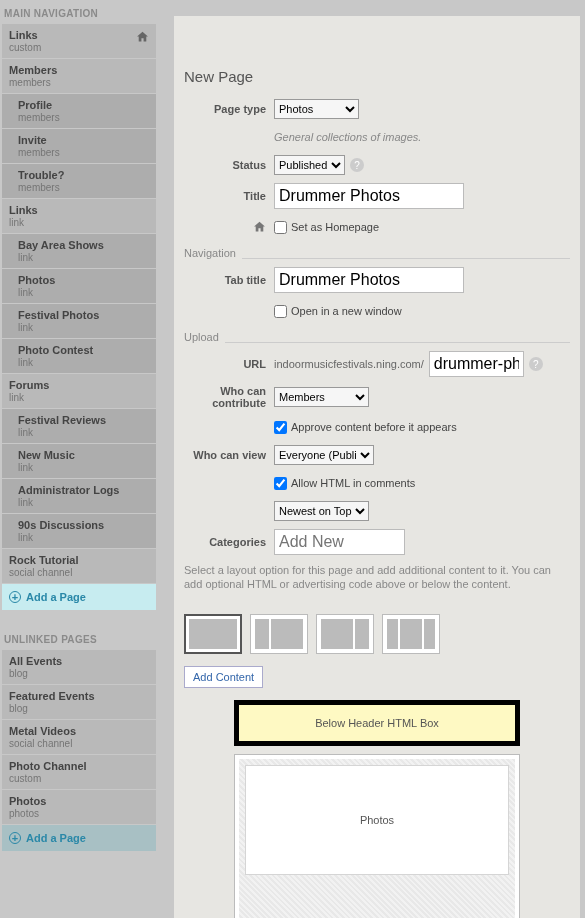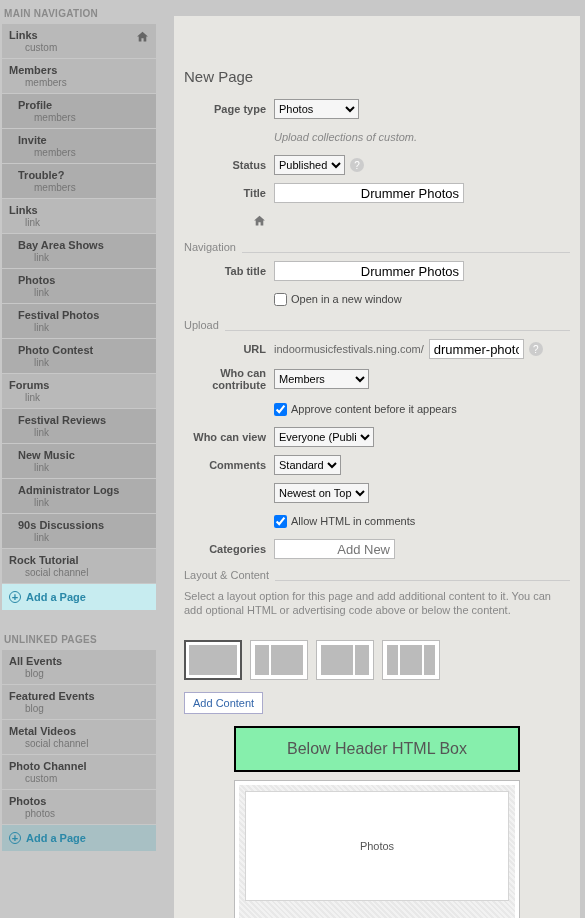--- a/index.html
+++ b/index.html
@@ -3,46 +3,46 @@
 <meta charset="utf-8">
 <style>
 * { box-sizing: border-box; margin: 0; padding: 0; }
 body { font-family: "Helvetica Neue", Arial, sans-serif; font-size: 11px; color: #444; background: #c8c8c8; width: 585px; }
 .wrap { display: flex; }
 .sidebar { width: 158px; flex-shrink: 0; padding: 4px 2px; }
 .sec-head { font-size: 10px; font-weight: bold; color: #8a8a8a; padding: 4px 2px 4px 2px; letter-spacing: .3px; }
 .nav-item { background: #b9b9b9; padding: 5px 7px; margin: 1px 0; position: relative; cursor: pointer; }
 .nav-item.sub { background: #adadad; padding-left: 16px; }
 .nav-item .ttl { font-size: 11px; font-weight: bold; color: #444; }
-.nav-item .sub-l { font-size: 10px; color: #757575; display: block; margin-top: 1px; margin-left: 16px; }
+.nav-item .sub-l { font-size: 10px; color: #757575; display: block; margin-top: 1px; }
 .nav-item .hicon { position: absolute; right: 7px; top: 6px; }
 .add-page { background: #c7ecf0; padding: 7px; margin: 1px 0; cursor: pointer; display: flex; align-items: center; gap: 5px; }
 .add-page span { color: #2a88a8; font-weight: bold; font-size: 11px; }
 .plus-c { width: 12px; height: 12px; border: 1.5px solid #2a88a8; border-radius: 50%; display: flex; align-items: center; justify-content: center; color: #2a88a8; font-size: 9px; font-weight: bold; line-height: 1; }
 .add-page.grey { background: #a8c0c4; }
 .main { flex: 1; background: #e7e6e2; margin: 16px 5px 5px 16px; padding: 12px 10px; }
 h2 { font-size: 15px; font-weight: normal; color: #555; margin-bottom: 14px; margin-top: 40px; }
 .row { display: flex; align-items: center; margin-bottom: 8px; min-height: 20px; }
 .lbl { width: 90px; text-align: right; padding-right: 8px; font-size: 11px; color: #555; font-weight: bold; }
 .ctl { flex: 1; display: flex; align-items: center; gap: 5px; flex-wrap: wrap; }
 select { font-size: 11px; height: 20px; border: 1px solid #999; background: #f6f6f6; }
-input[type=text] { font-size: 13px; height: 20px; border: 1px solid #bbb; padding: 0 4px; background: #fff; text-align: right; }
+input[type=text] { font-size: 16px; height: 20px; border: 1px solid #bbb; padding: 12px 4px; background: #fff; }
 .desc { font-size: 11px; color: #888; font-style: italic; }
 .help { width: 14px; height: 14px; border-radius: 50%; background: #ccc; color: #fff; font-size: 10px; display: flex; align-items: center; justify-content: center; }
 .divider { display: flex; align-items: flex-end; margin: 10px 0 8px; }
 .divider .dl { font-size: 11px; color: #888; padding-right: 6px; }
 .divider .ln { flex: 1; border-top: 1px solid #ccc; }
 .cb-row { display: flex; align-items: center; gap: 4px; font-size: 11px; color: #444; }
 .layout-desc { font-size: 11px; color: #888; margin-bottom: 22px; line-height: 1.3; }
 .layouts { display: flex; gap: 8px; margin-bottom: 12px; }
 .lay-opt { width: 58px; height: 40px; border: 1px solid #bbb; background: #fff; display: flex; align-items: center; justify-content: center; gap: 2px; padding: 4px; cursor: pointer; }
 .lay-opt.sel { border: 2px solid #555; padding: 3px; }
 .lay-opt .col { background: #bbb; height: 100%; }
 .add-content { display: inline-block; border: 1px solid #aac; padding: 4px 8px; font-size: 11px; color: #3366aa; background: #fff; cursor: pointer; margin-bottom: 12px; }
-.box { border: 2px solid #000000; background: #86efac; text-align: center; padding: 12px; margin-bottom: 8px; font-size: 16px; color: #555; }
+.box { border: 5px solid #000000; background: #fef9c3; text-align: center; padding: 12px; margin-bottom: 8px; font-size: 11px; color: #555; }
 .preview { border: 1px solid #bbb; background: #fff; padding: 4px; margin-bottom: 8px; }
 .preview-in { background: repeating-linear-gradient(45deg,#e8e8e8,#e8e8e8 2px,#f2f2f2 2px,#f2f2f2 4px); padding: 6px; }
 .photos-box { background: #fff; border: 1px solid #d5d5d5; height: 110px; display: flex; align-items: center; justify-content: center; font-size: 11px; color: #555; margin-bottom: 75px; }
 .hicon svg { width: 13px; height: 13px; }
 .url-text { font-size: 11px; color: #666; }
 </style>
 </head>
 <body>
 
 <div class="wrap">
@@ -91,40 +91,44 @@
 
     <div class="row">
       <div class="lbl">Page type</div>
       <div class="ctl">
           <select style="width:85px"><option>Photos</option></select>
         </div>
     </div>
     <div class="row">
       <div class="lbl"></div>
       <div class="ctl">
-          <span class="desc">Upload collections of custom.</span>
+          <span class="desc">General collections of images.</span>
         </div>
     </div>
     <div class="row">
       <div class="lbl">Status</div>
       <div class="ctl">
         <select><option>Published</option></select>
         <span class="help">?</span>
       </div>
     </div>
     <div class="row">
       <div class="lbl">Title</div>
       <div class="ctl">
           <input type="text" style="width: 190px;" value="Drummer Photos">
         </div>
     </div>
     <div class="row">
       <div class="lbl"><span class="hicon"><svg viewBox="0 0 24 24" fill="#777">
               <path d="M12 3l10 9h-3v9h-5v-6h-4v6H5v-9H2z"></path>
             </svg></span></div>
+      <div class="ctl cb-row">
+          <input type="checkbox" style="">
+          <span>Set as Homepage</span>
+        </div>
     </div>
 
     <div class="divider">
         <span class="dl">Navigation</span>
         <span class="ln"></span>
       </div>
 
     <div class="row">
       <div class="lbl">Tab title</div>
       <div class="ctl">
@@ -165,49 +169,39 @@
           <span>Approve content before it appears</span>
         </div>
     </div>
     <div class="row">
       <div class="lbl">Who can view</div>
       <div class="ctl">
           <select style="width:100px"><option>Everyone (Public)</option></select>
         </div>
     </div>
     <div class="row">
-      <div class="lbl">Comments</div>
-      <div class="ctl">
-          <select><option>Standard</option></select>
-        </div>
-    </div>
-    <div class="row">
-      <div class="lbl"></div>
-      <div class="ctl">
-          <select><option>Newest on Top</option></select>
-        </div>
-    </div>
-    <div class="row">
       <div class="lbl"></div>
       <div class="ctl cb-row">
           <input type="checkbox" checked="" style="">
           <span>Allow HTML in comments</span>
         </div>
     </div>
     <div class="row">
+      <div class="lbl"></div>
+      <div class="ctl">
+          <select><option>Newest on Top</option></select>
+        </div>
+    </div>
+    <div class="row">
       <div class="lbl">Categories</div>
       <div class="ctl">
-          <input type="text" style="width: 121px;" placeholder="Add New">
-        </div>
-    </div>
-
-    <div class="divider">
-        <span class="dl">Layout &amp; Content</span>
-        <span class="ln"></span>
-      </div>
+          <input type="text" style="width: 131px;" placeholder="Add New">
+        </div>
+    </div>
+
 
     <div class="layout-desc">Select a layout option for this page and add additional content to it. You can add optional HTML or advertising code above or below the content.</div>
 
     <div class="layouts">
       <div class="lay-opt sel">
           <div class="col" style="width:100%"></div>
         </div>
       <div class="lay-opt">
           <div class="col" style="width:30%"></div>
           <div class="col" style="width:66%"></div>

